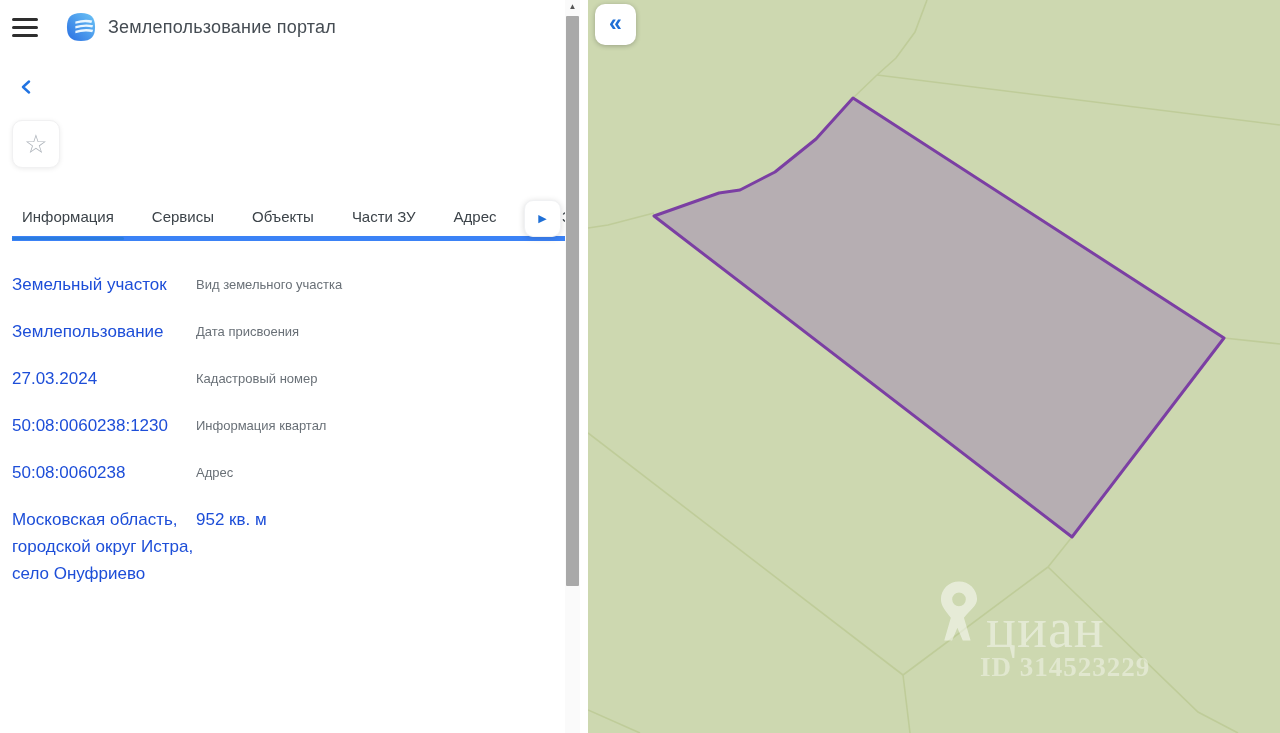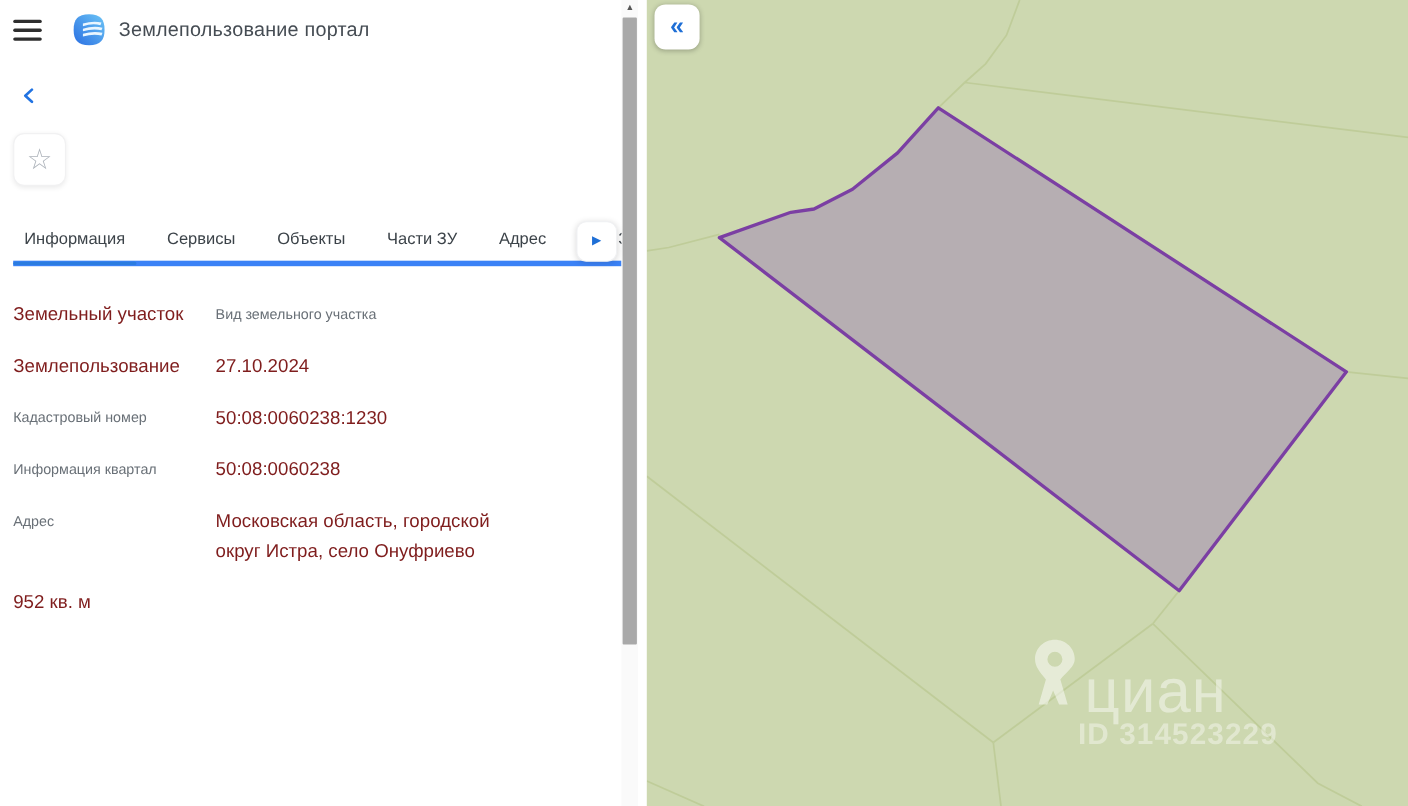--- a/index.html
+++ b/index.html
@@ -37,41 +37,41 @@
                        background:#2b7ce0; border-radius:2px; }
   .tab-fragment { position:absolute; left:550px; top:8px; width:6px; overflow:hidden;
                   font-size:15px; color:#3c4349; }
   .tab-scroll-btn { position:absolute; left:512px; top:0px; width:37px; height:37px; background:#fff;
                     border:1px solid #f0f1f3; border-radius:9px; box-shadow:0 1px 6px rgba(0,0,0,.15);
                     cursor:pointer; display:flex; align-items:center; justify-content:center; z-index:3; }
   .arrow-right { color:#1f6fd6; font-size:11px; line-height:1; }
 
   .info { padding-top:30px; display:grid; grid-template-columns:184px 1fr; row-gap:20px; }
   .info .lbl { font-size:13px; line-height:27px; color:#697077; max-width:150px; }
-  .info .val { font-size:17px; line-height:27px; color:#7f1d1d; max-width:280px; }
+  .info .val { font-size:17px; line-height:27px; color:#1d4ed8; max-width:280px; }
 
   
   .scrollbar { position:absolute; top:0; right:8px; width:15px; height:733px; background:#fafafa; }
   .sb-up { position:absolute; top:2px; left:0; width:15px; text-align:center;
            font-size:8px; color:#565656; }
   .sb-thumb { position:absolute; top:16px; left:1px; width:13px; height:570px;
               background:#a9a9a9; border-radius:1px; }
 
   
   .map { position:relative; flex:1; height:733px; background:#cdd8b0; overflow:hidden; }
   .map-svg { position:absolute; left:0; top:0; width:692px; height:733px; }
   .boundary { fill:none; stroke:#bfcc99; stroke-width:1.6; }
   .parcel { fill:#b6aeb2; stroke:#7b3fa3; stroke-width:3; stroke-linejoin:round; cursor:pointer; }
 
   .collapse-btn { position:absolute; left:7px; top:4px; width:41px; height:41px; background:#fff;
                   border:none; border-radius:10px; box-shadow:0 1px 5px rgba(0,0,0,.25);
                   cursor:pointer; display:flex; align-items:center; justify-content:center; }
   .chevrons-left { color:#1f6fd6; font-size:23px; font-weight:700; line-height:1; margin-top:-3px; }
 
-  .watermark { position:absolute; left:352px; top:580px; width:330px; pointer-events:none; }
+  .watermark { position:absolute; left:352px; top:580px; width:330px; pointer-events:none;font-family:Liberation Serif, serif; }
   .wm-row { display:flex; align-items:flex-start; }
   .wm-pin { width:38px; height:64px; opacity:.5; }
   .wm-brand { margin-left:8px; margin-top:20px; font-size:56px; line-height:1;
               color:rgba(255,255,255,.45); letter-spacing:1px; }
   .wm-id { margin-left:40px; margin-top:-4px; font-size:27px; font-weight:700;
            color:rgba(255,255,255,.40); letter-spacing:1px; }
 </style>
 </head>
 <body>
 
@@ -127,21 +127,22 @@
           <span class="arrow-right">▶</span>
         </button>
       </nav>
 
       <div class="info">
         <div class="val">Земельный участок</div>
 
         <div class="lbl">Вид земельного участка</div>
         <div class="val">Землепользование</div>
 
-        <div class="val">27.10.2024</div>
+        <div class="lbl">Дата присвоения</div>
+        <div class="val">27.03.2024</div>
 
         <div class="lbl">Кадастровый номер</div>
         <div class="val">50:08:0060238:1230</div>
 
         <div class="lbl">Информация квартал</div>
         <div class="val">50:08:0060238</div>
 
         <div class="lbl">Адрес</div>
         <div class="val">Московская область, городской округ Истра, село Онуфриево</div>
 

